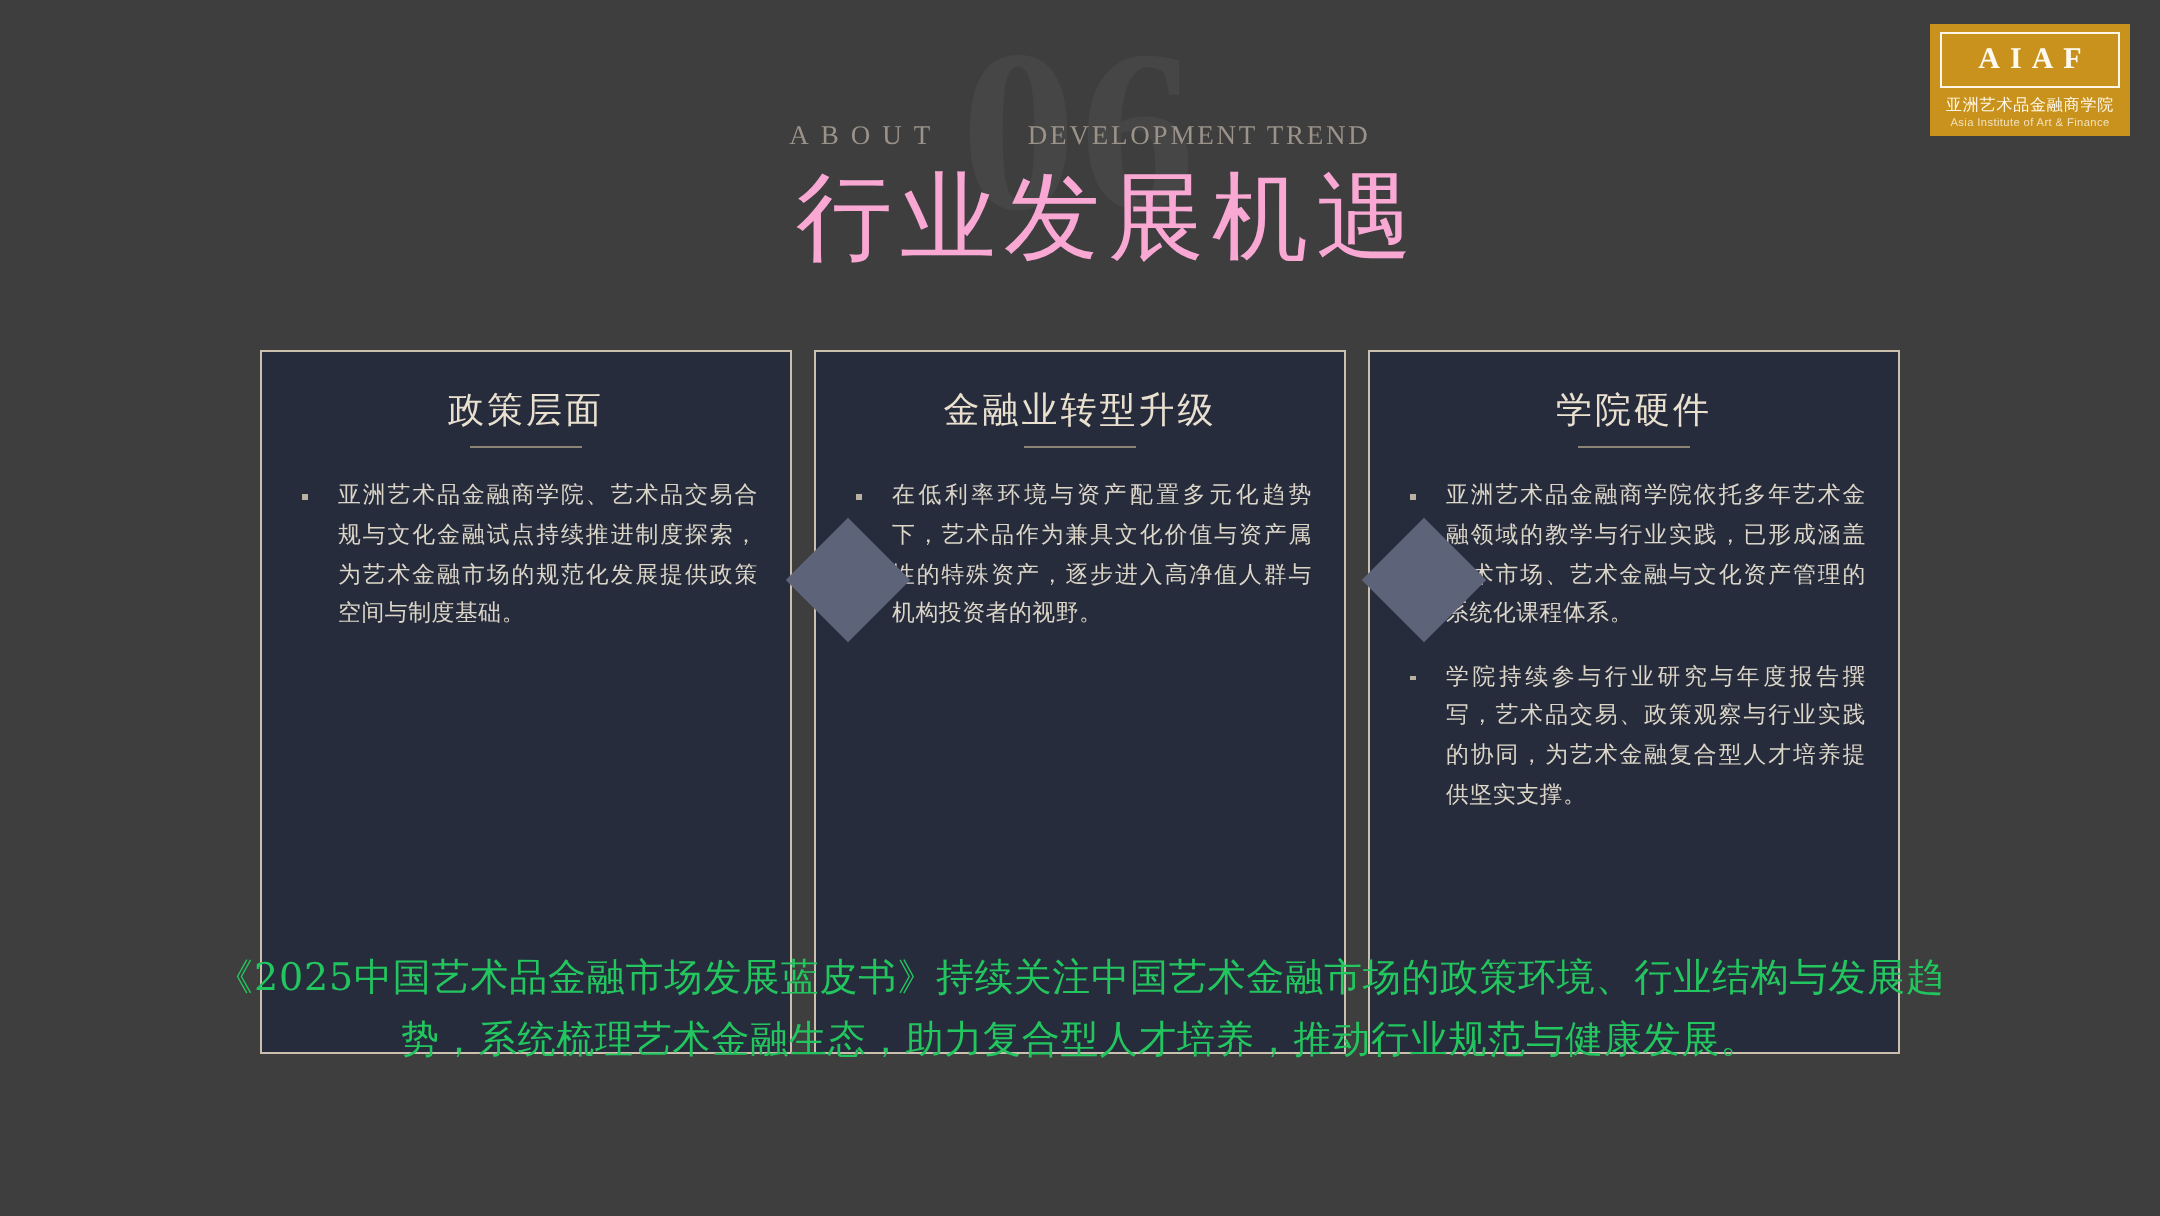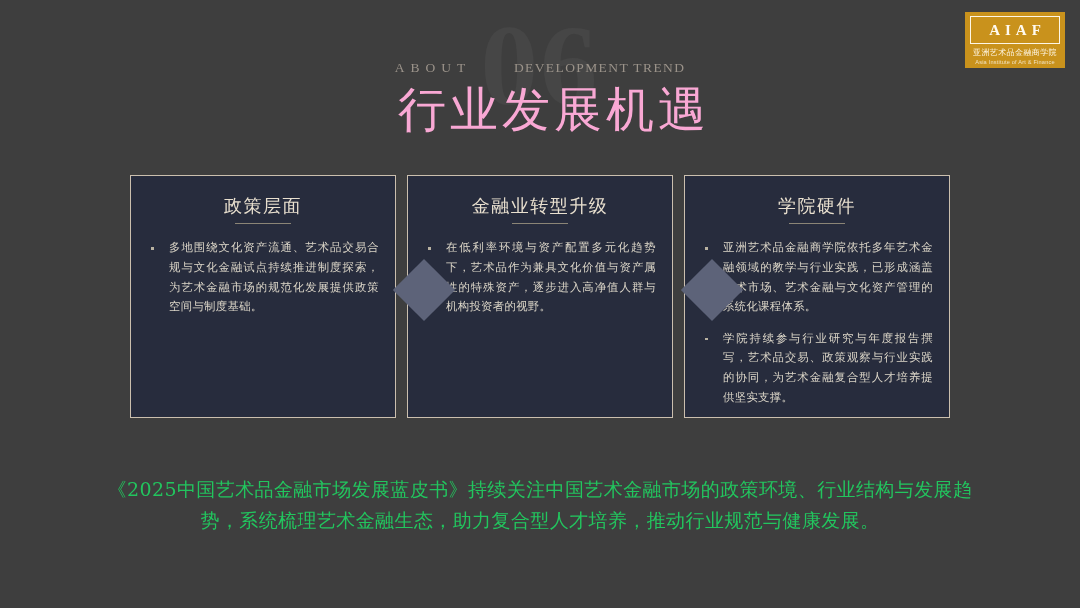--- a/index.html
+++ b/index.html
@@ -83,21 +83,21 @@
   }
 
   
   #cards {
     position:absolute; left:130px; top:175px;
     width:820px; height:280px;
     display:flex; justify-content:space-between;
   }
   .card {
     position:relative;
-    width:266px; height:243px;
+    width:266px; height:352px;
     background:#272c3d;
     border:1.5px solid #cbbfae;
     padding:18px 16px 10px 16px;
   }
   .card-title {
     text-align:center;
     color:#e9e0cf;
     font-family:"DejaVu Serif", serif;
     font-size:18px;
     letter-spacing:1.5px;
@@ -175,21 +175,21 @@
   </div>
 
   <div id="main-title">行业发展机遇</div>
 
   <div id="cards">
 
     <div class="card">
       <div class="card-title">政策层面</div>
       <div class="card-rule"></div>
       <ul class="bullets">
-        <li>多地围绕文化资产流通、艺术品交易合规与文化金融试点持续推进制度探索，为艺术金融市场的规范化发展提供政策空间与制度基础。</li>
+        <li>亚洲艺术品金融商学院、艺术品交易合规与文化金融试点持续推进制度探索，为艺术金融市场的规范化发展提供政策空间与制度基础。</li>
       </ul>
     </div>
 
     <div class="card">
       <div class="card-title">金融业转型升级</div>
       <div class="card-rule"></div>
       <ul class="bullets">
         <li>在低利率环境与资产配置多元化趋势下，艺术品作为兼具文化价值与资产属性的特殊资产，逐步进入高净值人群与机构投资者的视野。</li>
       </ul>
     </div>

